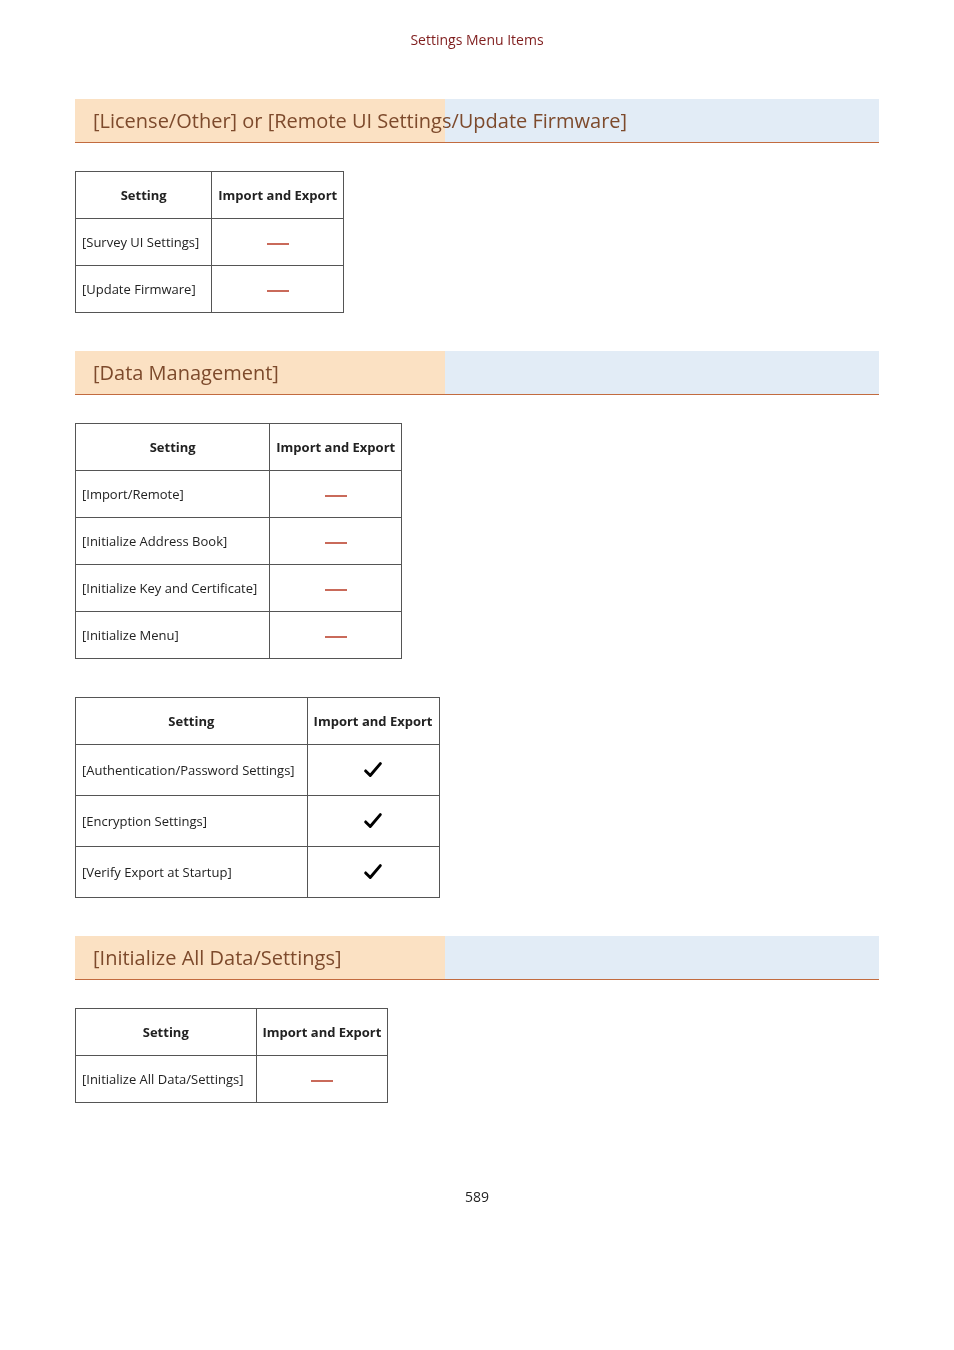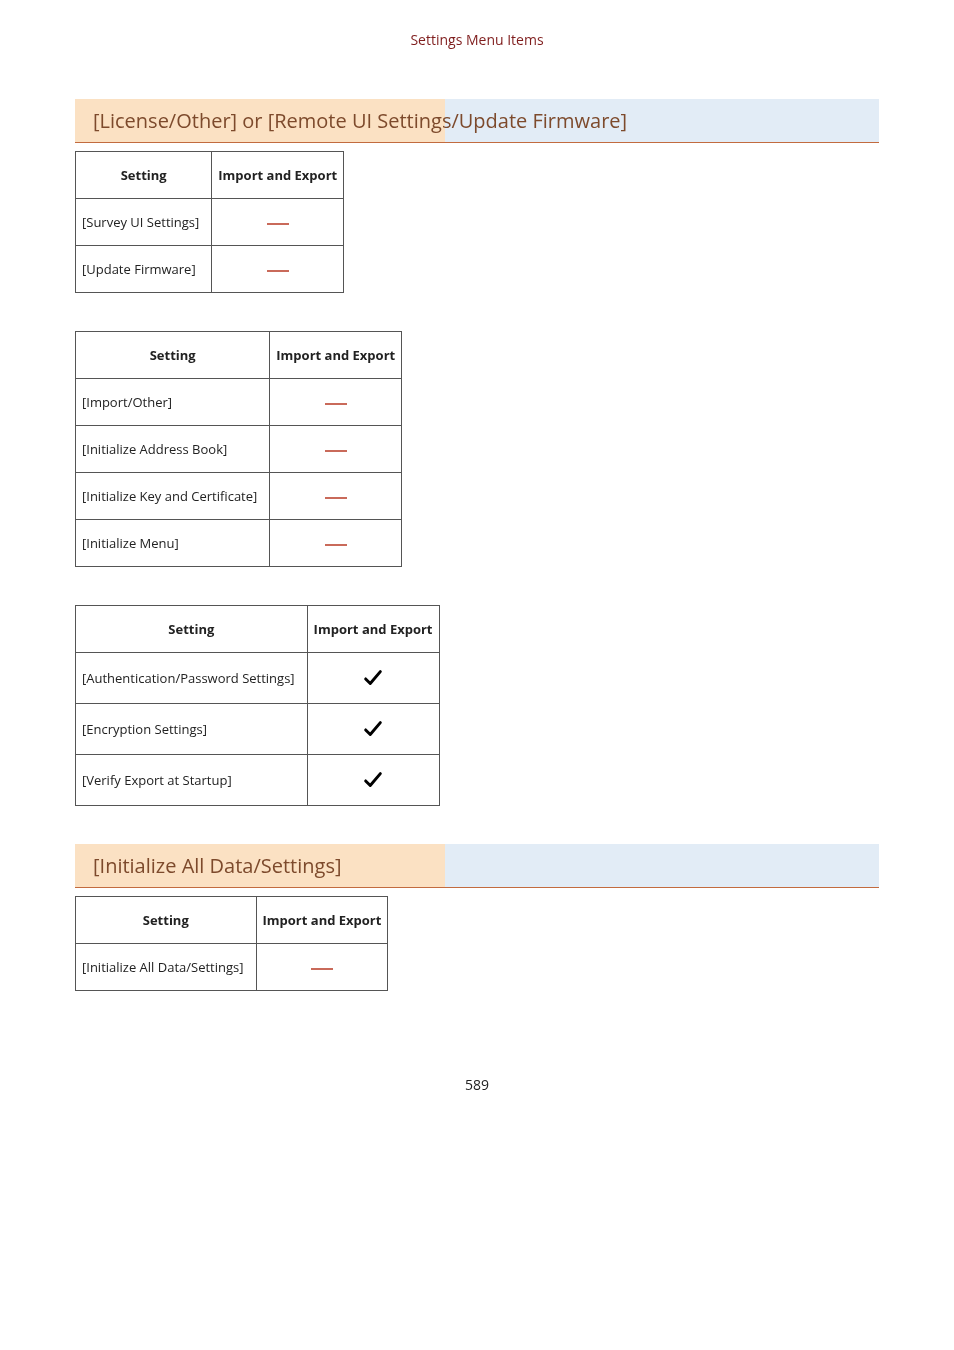--- a/index.html
+++ b/index.html
@@ -27,21 +27,21 @@
   .section-heading {
     background: linear-gradient(to right, #fbe1c3 0%, #fbe1c3 46%, #e2ecf6 46%, #e2ecf6 100%);
     border-bottom: 1px solid #c26b3f;
     padding: 8px 32px 8px 18px;
     font-size: 20px;
     color: #7d4a2c;
     font-weight: 400;
   }
   .setting-table {
     border-collapse: collapse;
-    margin-top: 8px;
+    margin-top: 28px;
   }
   .setting-table th, .setting-table td {
     border: 1px solid #555;
     padding: 14px 6px;
     font-size: 13px;
     vertical-align: middle;
   }
   .setting-table th {
     font-weight: 700;
     text-align: center;
@@ -99,30 +99,31 @@
               <td class="export"><span class="dash"></span></td>
             </tr>
             <tr>
               <td class="label">[Update Firmware]</td>
               <td class="export"><span class="dash"></span></td>
             </tr>
           </tbody>
         </table>
       </div>
       <div class="section">
+        <div class="section-heading">[Data Management]</div>
         <table class="setting-table">
           <thead>
             <tr>
               <th>Setting</th>
               <th>Import and Export</th>
             </tr>
           </thead>
           <tbody>
             <tr>
-              <td class="label">[Import/Other]</td>
+              <td class="label">[Import/Remote]</td>
               <td class="export"><span class="dash"></span></td>
             </tr>
             <tr>
               <td class="label">[Initialize Address Book]</td>
               <td class="export"><span class="dash"></span></td>
             </tr>
             <tr>
               <td class="label">[Initialize Key and Certificate]</td>
               <td class="export"><span class="dash"></span></td>
             </tr>

